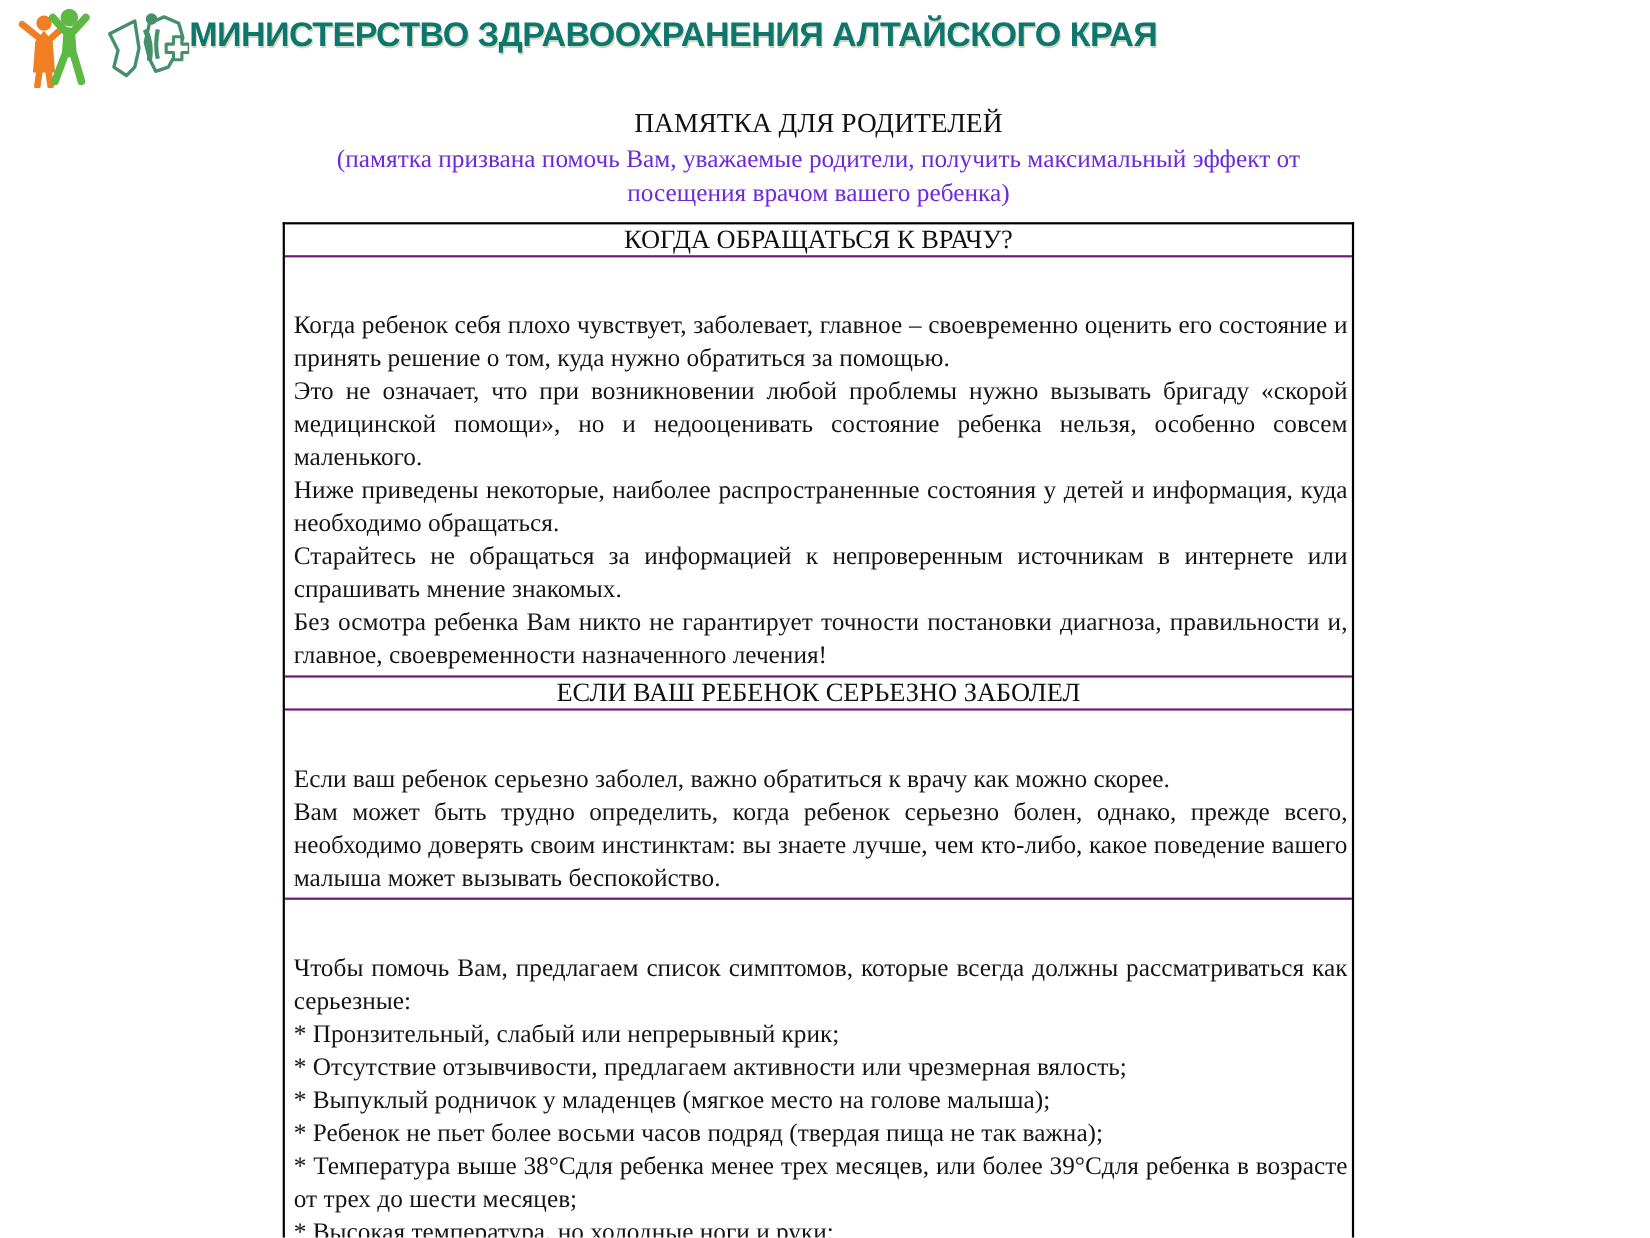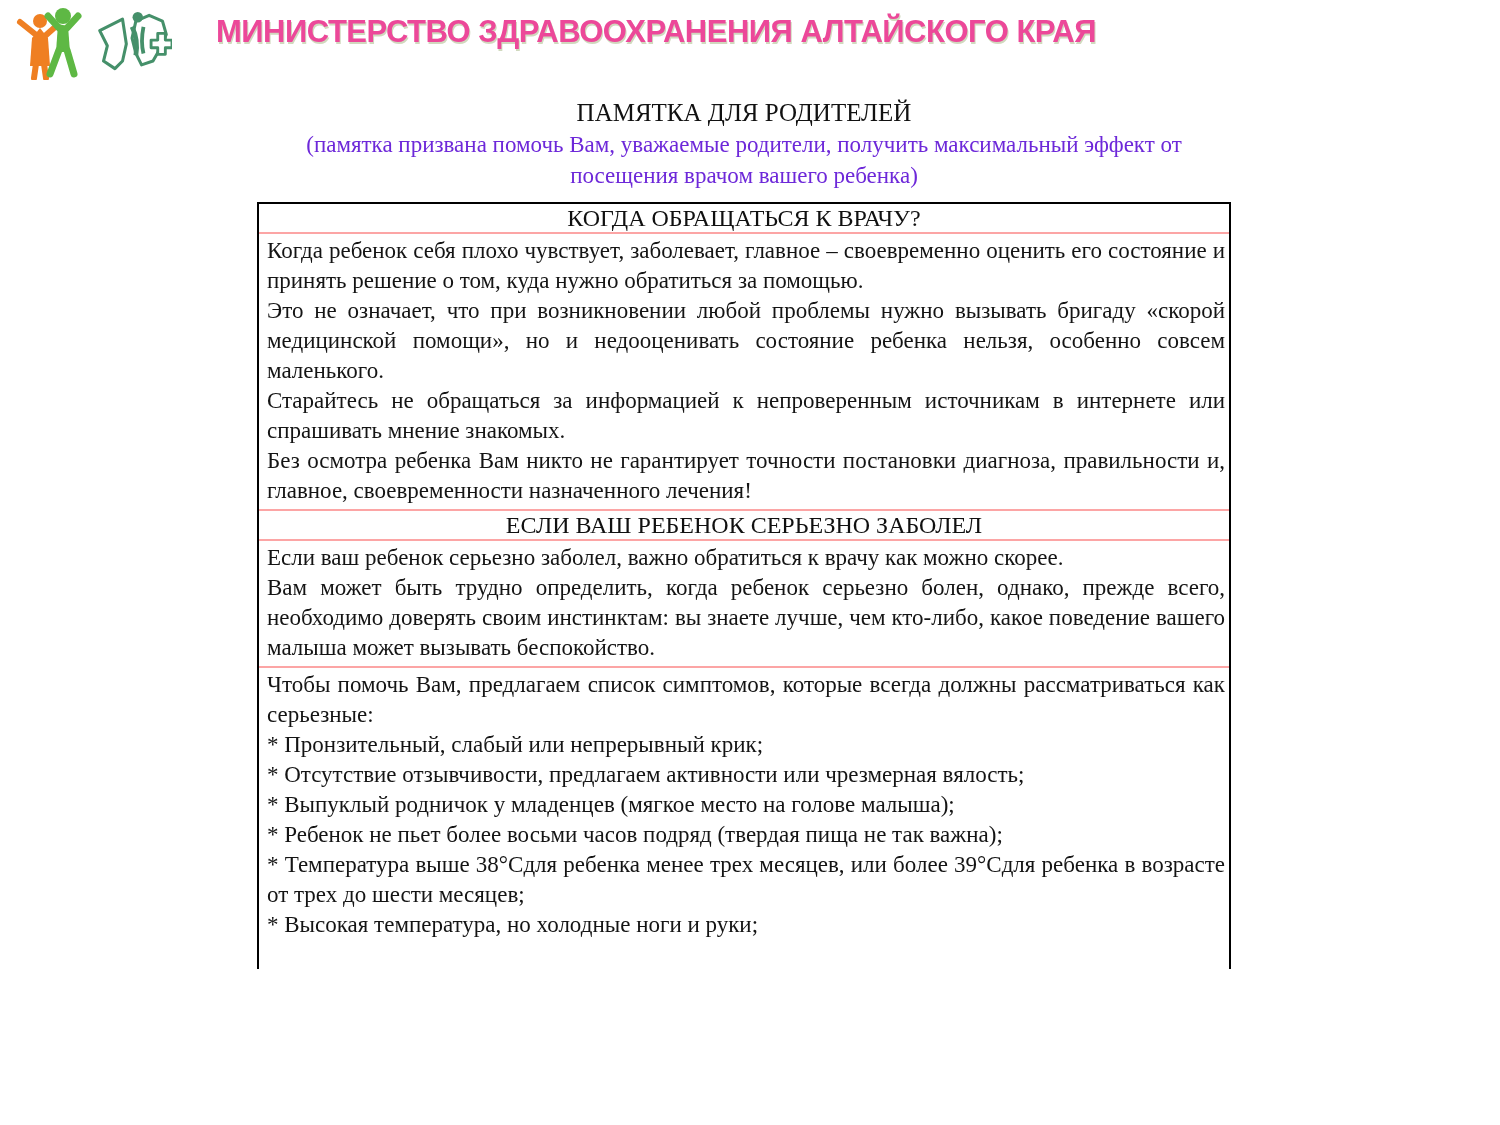--- a/index.html
+++ b/index.html
@@ -10,51 +10,50 @@
   .page{position:relative;width:1500px;height:1125px;background:#ffffff;}
 
   
   .ministry-header{position:absolute;left:0;top:0;width:1500px;height:86px;background:#ffffff;}
   .logos{position:absolute;left:10px;top:4px;display:flex;gap:6px;align-items:flex-start;}
   .logo-box{width:78px;height:76px;display:block;}
   .ministry-title{
     position:absolute;left:172px;top:14px;width:1200px;
     font-family:"Liberation Sans","DejaVu Sans",sans-serif;
     font-weight:bold;font-size:31px;letter-spacing:-0.5px;
-    color:#ec4899;text-shadow:1px 2px 0 rgba(150,170,110,0.45);
+    color:#0f766e;text-shadow:1px 2px 0 rgba(150,170,110,0.45);
     white-space:nowrap;
-    margin-left:44px;
   }
 
   
   .doc-col{position:absolute;left:257px;top:97px;width:974px;}
   .doc-title{
     text-align:center;font-size:25px;line-height:31px;color:#111;
     margin:0 0 0 0;
   }
   .doc-subtitle{
     text-align:center;font-size:23px;line-height:31px;color:#6d28d9;
     margin:1px auto 0 auto;max-width:965px;
   }
 
   
   .memo-table{
     margin-top:11px;
     border:2px solid #000;border-bottom:none;
     background:#fff;
   }
-  .row{border-bottom:2px solid #fca5a5;}
+  .row{border-bottom:2px solid #701a75;}
   .row:last-child{border-bottom:none;}
   .row-header{
     text-align:center;font-size:24px;line-height:28px;height:28px;
     color:#101010;overflow:hidden;
   }
   .row-body{
     padding:2px 4px 3px 8px;font-size:23px;line-height:30px;
-    text-align:justify;color:#141414;
+    text-align:justify;color:#141414;margin-top:45px;
   }
   .row-body p{margin:0;}
   .row-clipped{height:296px;overflow:hidden;position:relative;}
 </style>
 </head>
 <body>
 
 <div class="page">
 
   <div class="ministry-header">
@@ -104,20 +103,21 @@
   <div class="doc-col">
     <div class="doc-title">ПАМЯТКА ДЛЯ РОДИТЕЛЕЙ</div>
     <div class="doc-subtitle">(памятка призвана помочь Вам, уважаемые родители, получить максимальный эффект от посещения врачом вашего ребенка)</div>
 
     <div class="memo-table">
       <div class="row row-header">КОГДА ОБРАЩАТЬСЯ К ВРАЧУ?</div>
 
       <div class="row row-body">
           <p>Когда ребенок себя плохо чувствует, заболевает, главное – своевременно оценить его состояние и принять решение о том, куда нужно обратиться за помощью.</p>
           <p>Это не означает, что при возникновении любой проблемы нужно вызывать бригаду «скорой медицинской помощи», но и недооценивать состояние ребенка нельзя, особен­но совсем маленького.</p>
+          <p>Ниже приведены некоторые, наиболее распространенные состояния у детей и информа­ция, куда необходимо обращаться.</p>
           <p>Старайтесь не обращаться за информацией к непроверенным источникам в интернете или спрашивать мнение знакомых.</p>
           <p>Без осмотра ребенка Вам никто не гарантирует точности постановки диагноза, правиль­ности и, главное, своевременности назначенного лечения!</p>
         </div>
 
       <div class="row row-header">ЕСЛИ ВАШ РЕБЕНОК СЕРЬЕЗНО ЗАБОЛЕЛ</div>
 
       <div class="row row-body">
           <p>Если ваш ребенок серьезно заболел, важно обратиться к врачу как можно скорее.</p>
           <p>Вам может быть трудно определить, когда ребенок серьезно болен, однако, прежде все­го, необходимо доверять своим инстинктам: вы знаете лучше, чем кто-либо, какое по­ведение вашего малыша может вызывать беспокойство.</p>
         </div>

